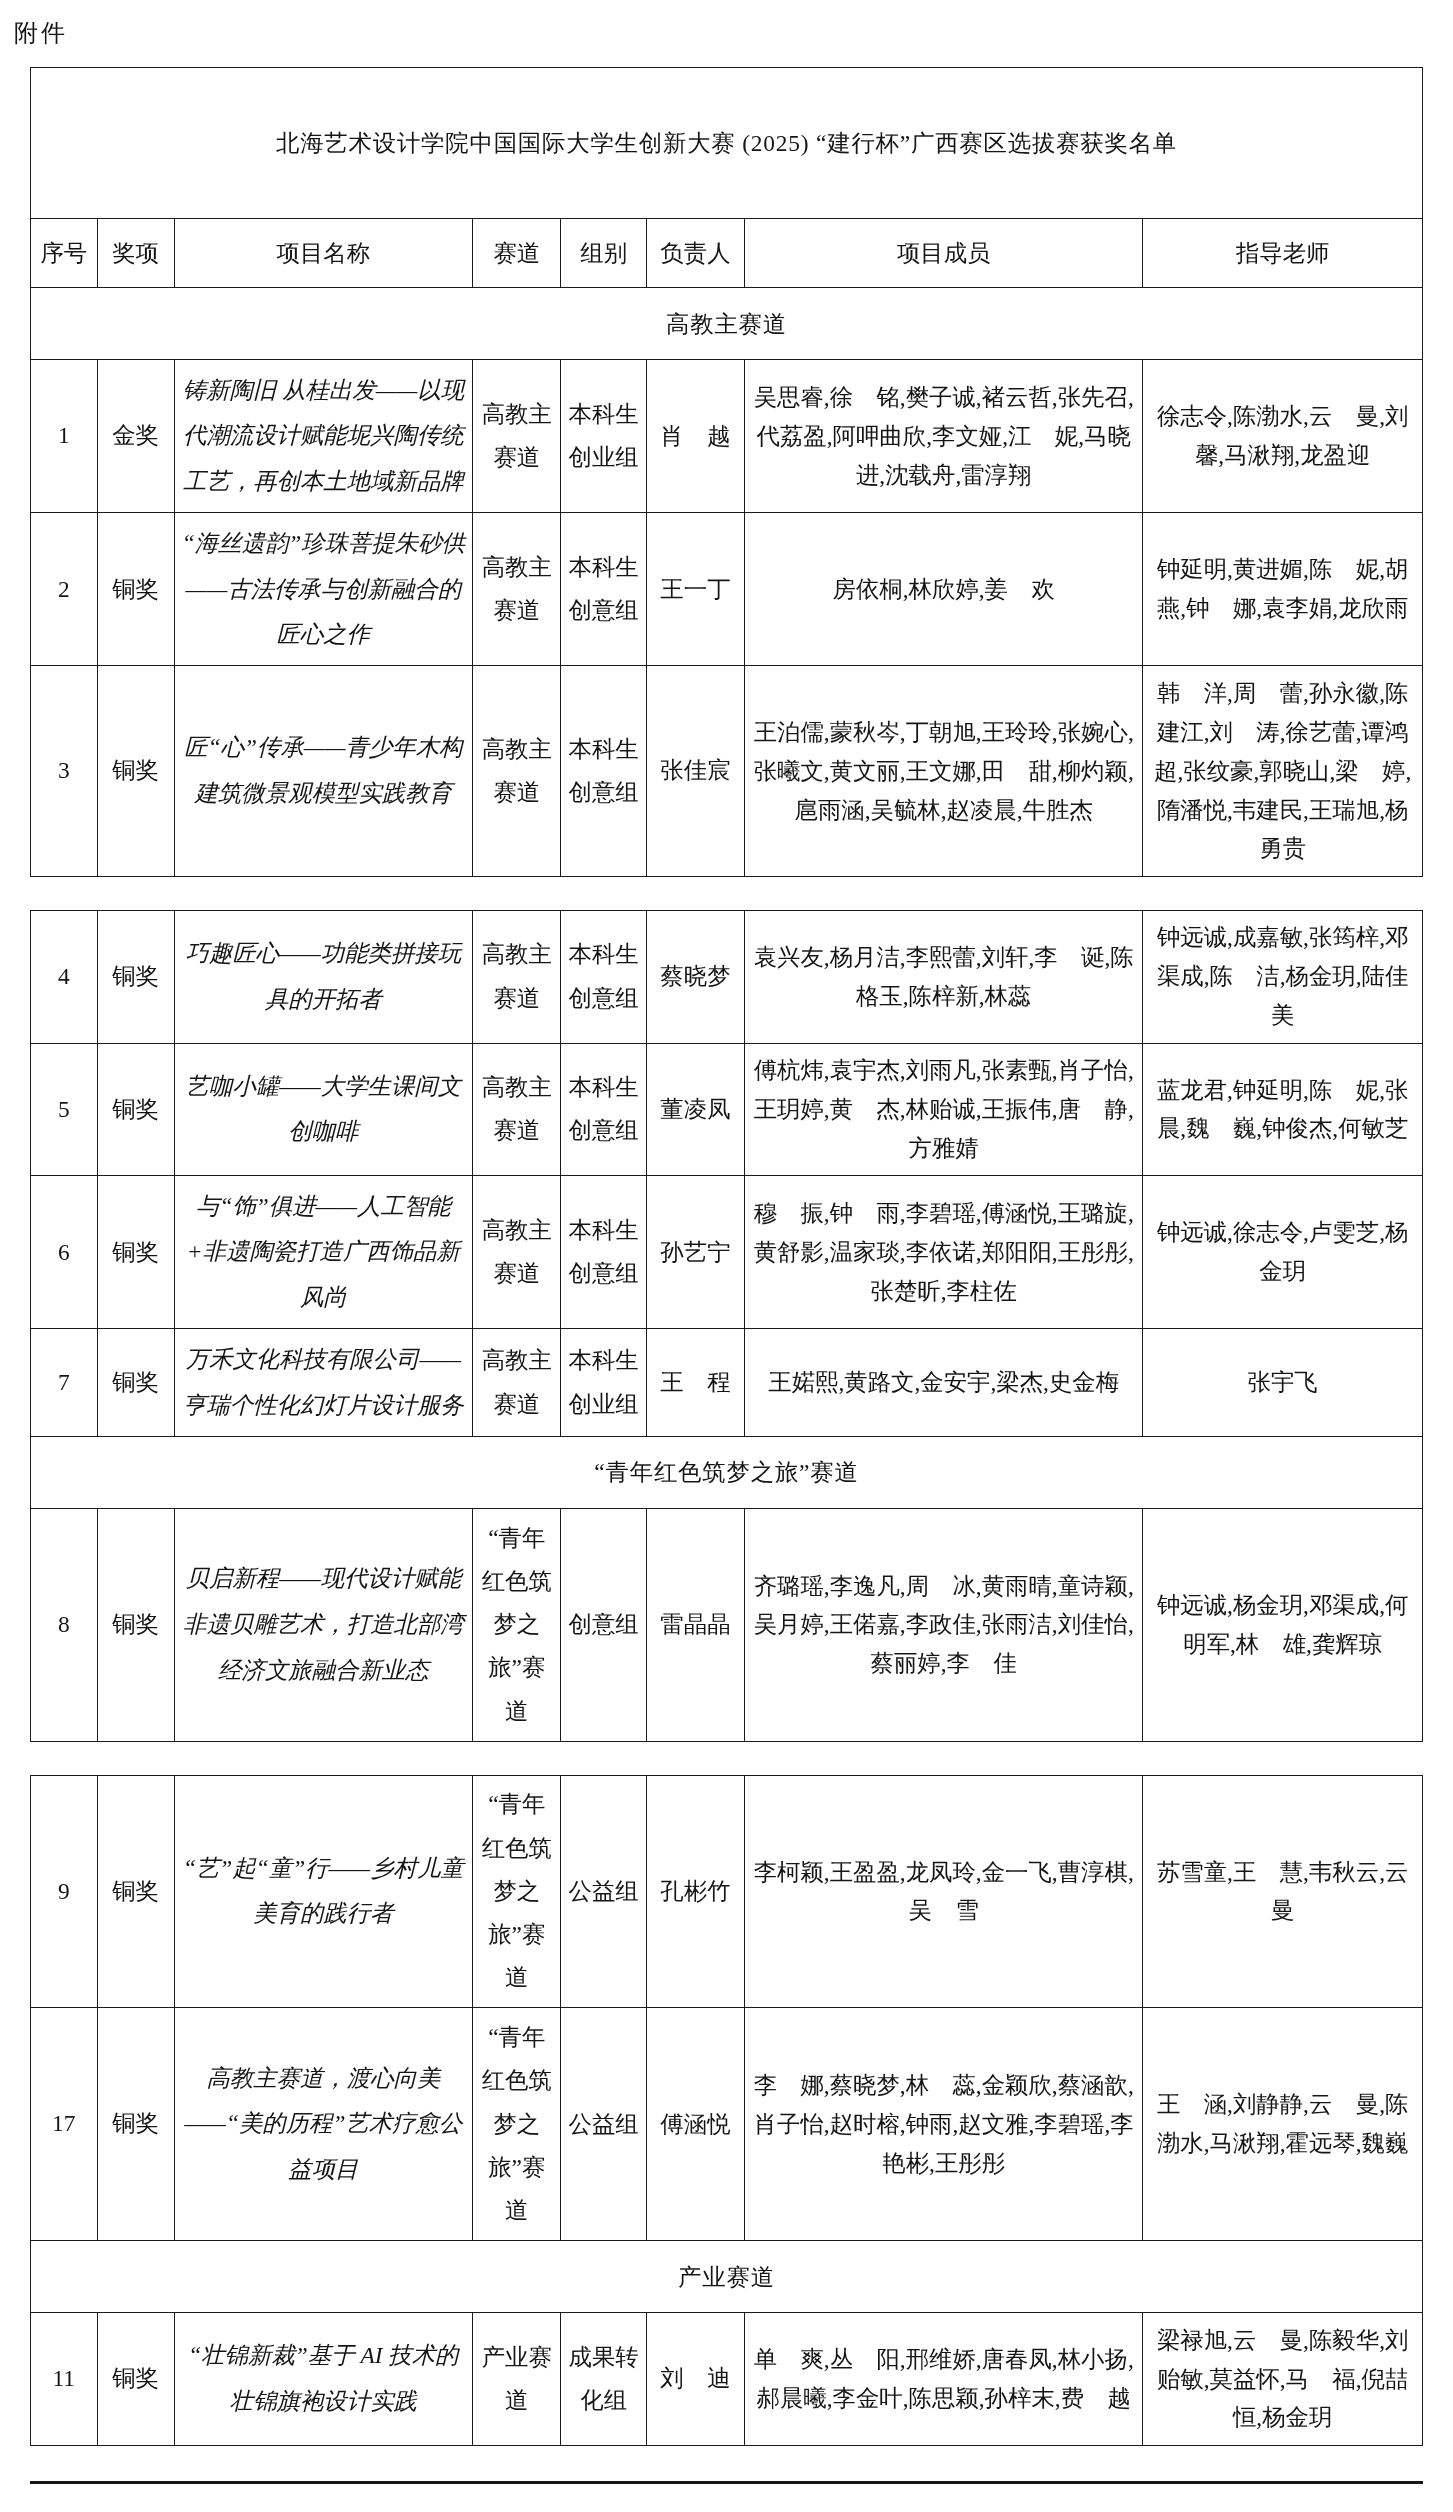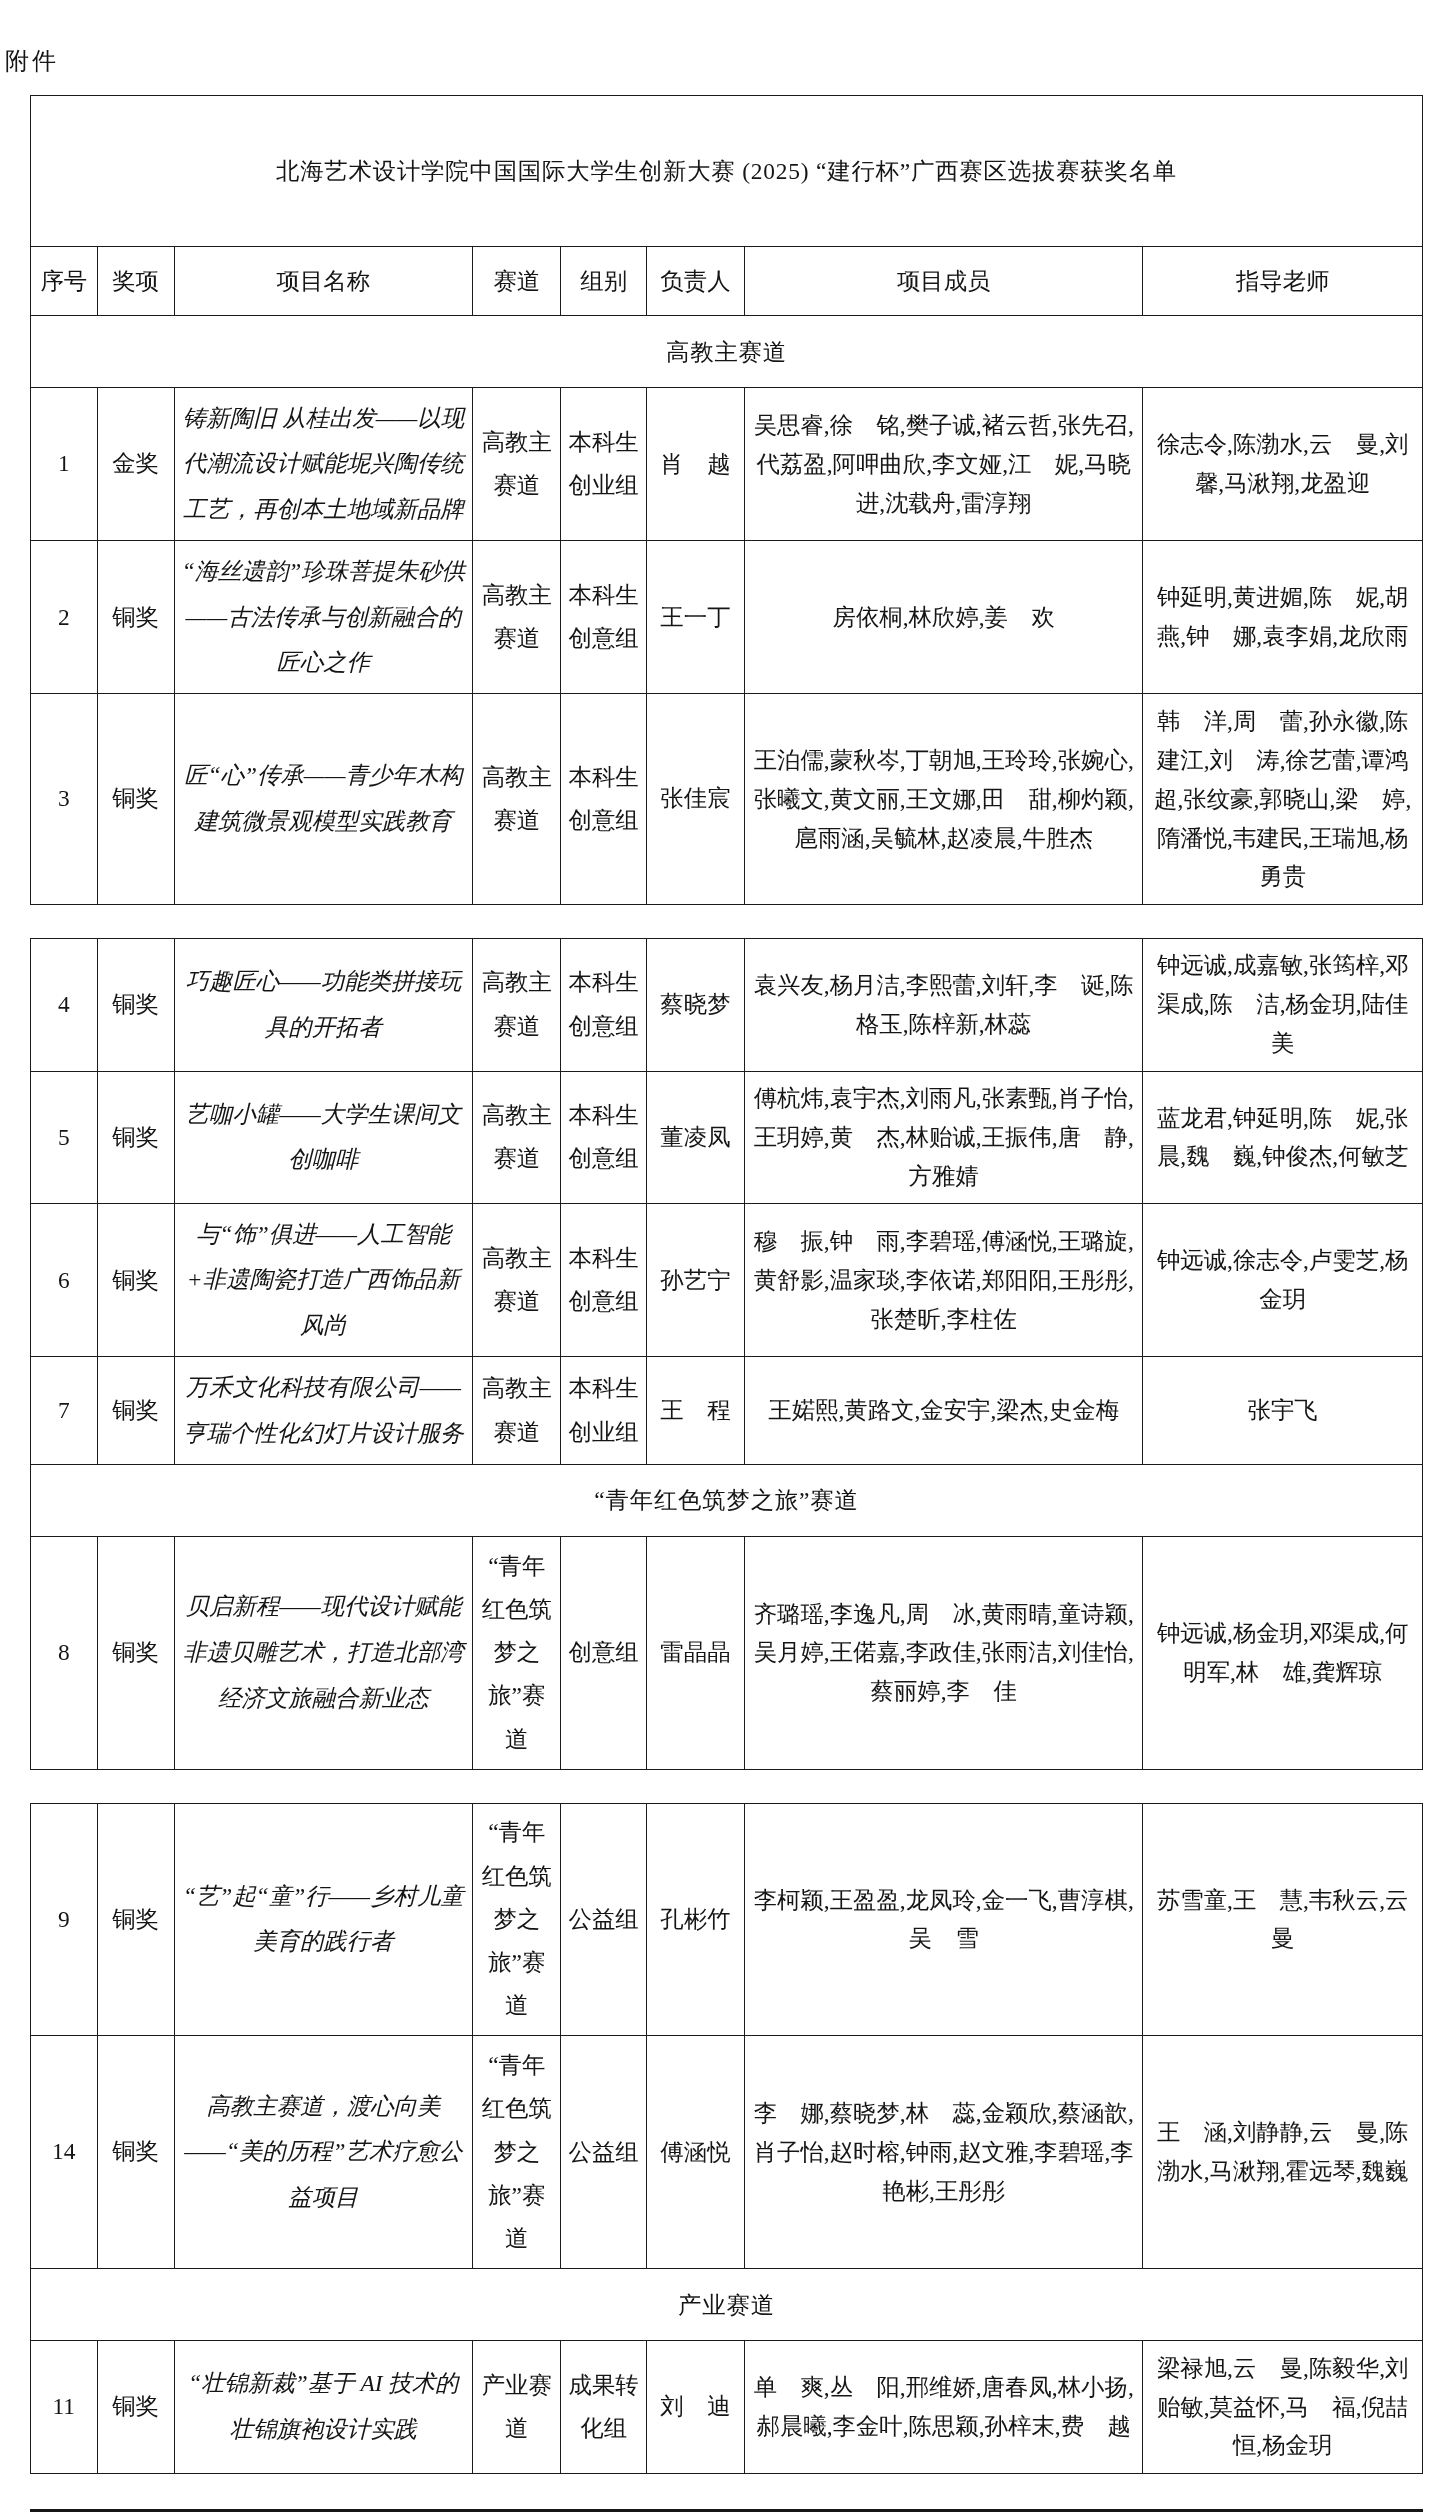--- a/index.html
+++ b/index.html
@@ -7,23 +7,22 @@
     width: 1453px;
     min-height: 2512px;
     background: #ffffff;
     color: #151515;
     font-family: "Liberation Serif", "DejaVu Serif", serif;
     box-sizing: border-box;
     padding-top: 16.6px;
   }
   .attachment {
     font-size: 24px;
-    padding: 0 0 18px 5px;
+    padding: 0 0 18px 14px;
     letter-spacing: 3px;
-    margin-top: 28px;
   }
   .table-area table {
     border-collapse: collapse;
     table-layout: fixed;
     width: 1393px;
     margin: 0 0 0 30px;
   }
   .table-area table + table { margin-top: 33px; }
   .table-area td {
     border: 1.5px solid #1b1b1b;
@@ -204,21 +203,21 @@
             <td class="cell-no">9</td>
             <td class="cell-award">铜奖</td>
             <td class="cell-project">“艺”起“童”行——乡村儿童美育的践行者</td>
             <td class="cell-track">“青年红色筑梦之旅”赛道</td>
             <td class="cell-group">公益组</td>
             <td class="cell-leader">孔彬竹</td>
             <td class="cell-members">李柯颖,王盈盈,龙凤玲,金一飞,曹淳棋,吴　雪</td>
             <td class="cell-teachers">苏雪童,王　慧,韦秋云,云曼</td>
           </tr>
           <tr>
-            <td class="cell-no">14</td>
+            <td class="cell-no">17</td>
             <td class="cell-award">铜奖</td>
             <td class="cell-project">高教主赛道，渡心向美——“美的历程”艺术疗愈公益项目</td>
             <td class="cell-track">“青年红色筑梦之旅”赛道</td>
             <td class="cell-group">公益组</td>
             <td class="cell-leader">傅涵悦</td>
             <td class="cell-members">李　娜,蔡晓梦,林　蕊,金颖欣,蔡涵歆,肖子怡,赵时榕,钟雨,赵文雅,李碧瑶,李艳彬,王彤彤</td>
             <td class="cell-teachers">王　涵,刘静静,云　曼,陈渤水,马湫翔,霍远琴,魏巍</td>
           </tr>
           <tr>
             <td colspan="8" class="section-cell">产业赛道</td>

